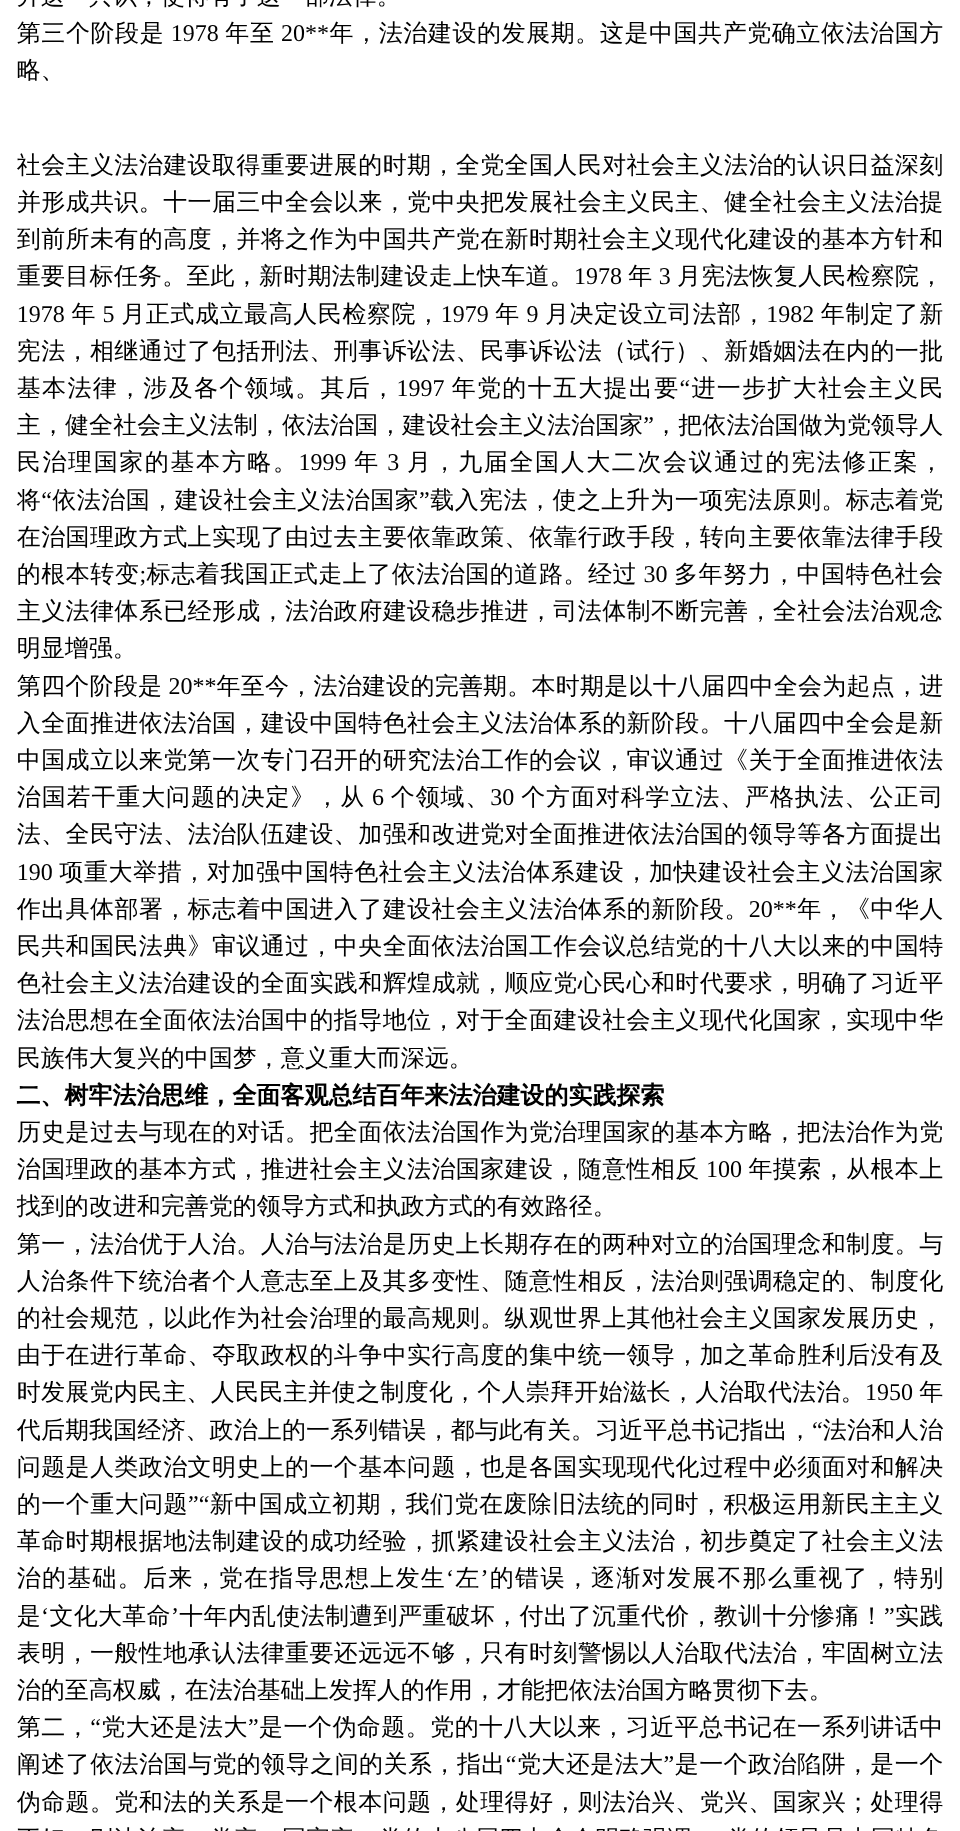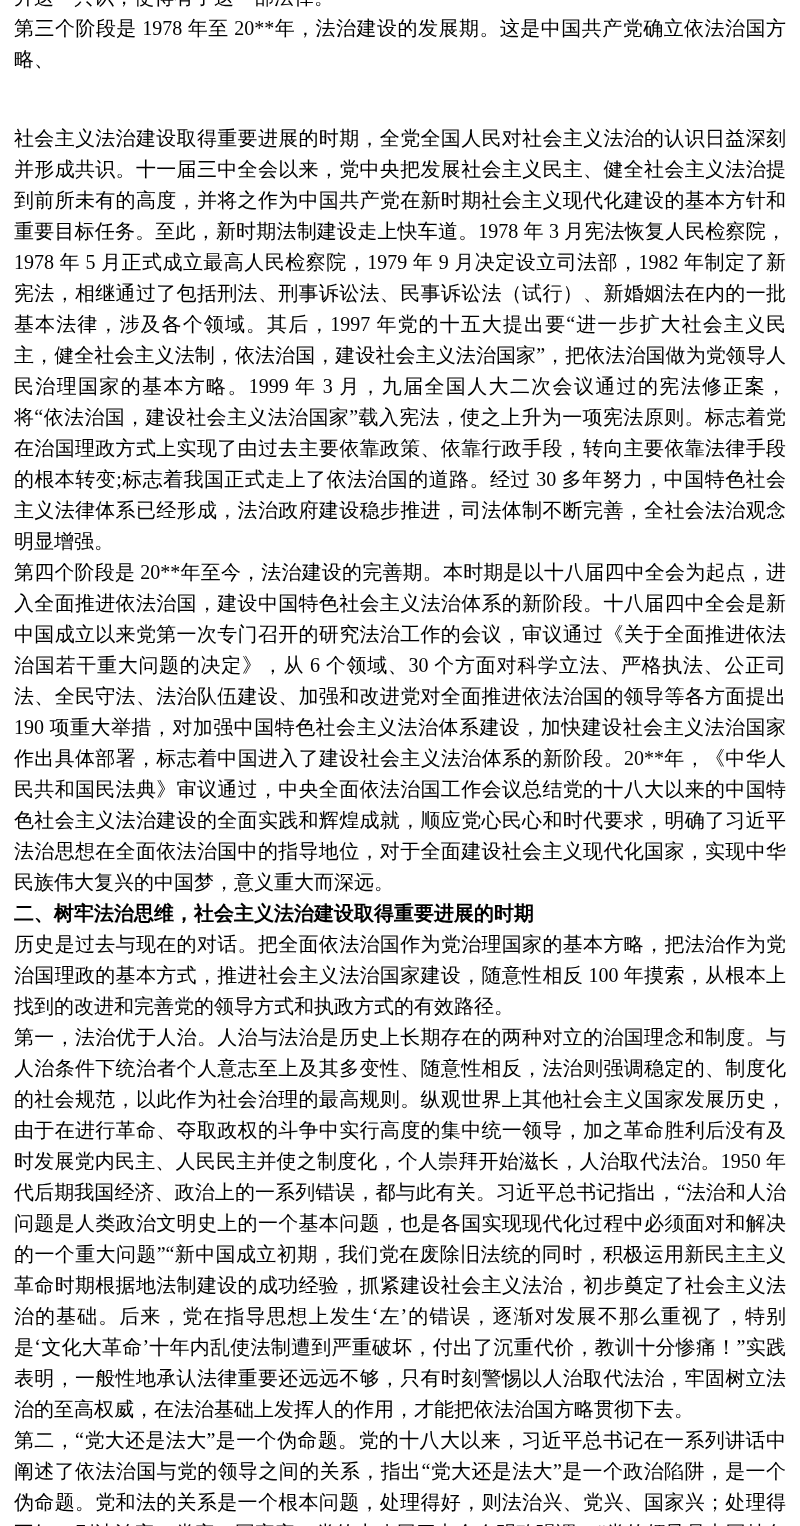--- a/index.html
+++ b/index.html
@@ -51,21 +51,21 @@
   </div>
 
   <div class="textline">第三个阶段是 1978 年至 20**年，法治建设的发展期。这是中国共产党确立依法治国方略、</div>
 
   <div class="page-gap"></div>
 
   <p class="para">社会主义法治建设取得重要进展的时期，全党全国人民对社会主义法治的认识日益深刻并形成共识。十一届三中全会以来，党中央把发展社会主义民主、健全社会主义法治提到前所未有的高度，并将之作为中国共产党在新时期社会主义现代化建设的基本方针和重要目标任务。至此，新时期法制建设走上快车道。1978 年 3 月宪法恢复人民检察院，1978 年 5 月正式成立最高人民检察院，1979 年 9 月决定设立司法部，1982 年制定了新宪法，相继通过了包括刑法、刑事诉讼法、民事诉讼法（试行）、新婚姻法在内的一批基本法律，涉及各个领域。其后，1997 年党的十五大提出要“进一步扩大社会主义民主，健全社会主义法制，依法治国，建设社会主义法治国家”，把依法治国做为党领导人民治理国家的基本方略。1999 年 3 月，九届全国人大二次会议通过的宪法修正案，将“依法治国，建设社会主义法治国家”载入宪法，使之上升为一项宪法原则。标志着党在治国理政方式上实现了由过去主要依靠政策、依靠行政手段，转向主要依靠法律手段的根本转变;标志着我国正式走上了依法治国的道路。经过 30 多年努力，中国特色社会主义法律体系已经形成，法治政府建设稳步推进，司法体制不断完善，全社会法治观念明显增强。</p>
 
   <p class="para">第四个阶段是 20**年至今，法治建设的完善期。本时期是以十八届四中全会为起点，进入全面推进依法治国，建设中国特色社会主义法治体系的新阶段。十八届四中全会是新中国成立以来党第一次专门召开的研究法治工作的会议，审议通过《关于全面推进依法治国若干重大问题的决定》，从 6 个领域、30 个方面对科学立法、严格执法、公正司法、全民守法、法治队伍建设、加强和改进党对全面推进依法治国的领导等各方面提出 190 项重大举措，对加强中国特色社会主义法治体系建设，加快建设社会主义法治国家作出具体部署，标志着中国进入了建设社会主义法治体系的新阶段。20**年，《中华人民共和国民法典》审议通过，中央全面依法治国工作会议总结党的十八大以来的中国特色社会主义法治建设的全面实践和辉煌成就，顺应党心民心和时代要求，明确了习近平法治思想在全面依法治国中的指导地位，对于全面建设社会主义现代化国家，实现中华民族伟大复兴的中国梦，意义重大而深远。</p>
 
-  <p class="para heading">二、树牢法治思维，社会主义法治建设取得重要进展的时期</p>
+  <p class="para heading">二、树牢法治思维，全面客观总结百年来法治建设的实践探索</p>
 
   <p class="para">历史是过去与现在的对话。把全面依法治国作为党治理国家的基本方略，把法治作为党治国理政的基本方式，推进社会主义法治国家建设，随意性相反 100 年摸索，从根本上找到的改进和完善党的领导方式和执政方式的有效路径。</p>
 
   <p class="para">第一，法治优于人治。人治与法治是历史上长期存在的两种对立的治国理念和制度。与人治条件下统治者个人意志至上及其多变性、随意性相反，法治则强调稳定的、制度化的社会规范，以此作为社会治理的最高规则。纵观世界上其他社会主义国家发展历史，由于在进行革命、夺取政权的斗争中实行高度的集中统一领导，加之革命胜利后没有及时发展党内民主、人民民主并使之制度化，个人崇拜开始滋长，人治取代法治。1950 年代后期我国经济、政治上的一系列错误，都与此有关。习近平总书记指出，“法治和人治问题是人类政治文明史上的一个基本问题，也是各国实现现代化过程中必须面对和解决的一个重大问题”“新中国成立初期，我们党在废除旧法统的同时，积极运用新民主主义革命时期根据地法制建设的成功经验，抓紧建设社会主义法治，初步奠定了社会主义法治的基础。后来，党在指导思想上发生‘左’的错误，逐渐对发展不那么重视了，特别是‘文化大革命’十年内乱使法制遭到严重破坏，付出了沉重代价，教训十分惨痛！”实践表明，一般性地承认法律重要还远远不够，只有时刻警惕以人治取代法治，牢固树立法治的至高权威，在法治基础上发挥人的作用，才能把依法治国方略贯彻下去。</p>
 
   <p class="para">第二，“党大还是法大”是一个伪命题。党的十八大以来，习近平总书记在一系列讲话中阐述了依法治国与党的领导之间的关系，指出“党大还是法大”是一个政治陷阱，是一个伪命题。党和法的关系是一个根本问题，处理得好，则法治兴、党兴、国家兴；处理得不好，则法治衰、党衰、国家衰。党的十八届四中全会明确强调：“党的领导是中国特色社会主义最本质</p>
 
 </div>
 
 </body></html>

